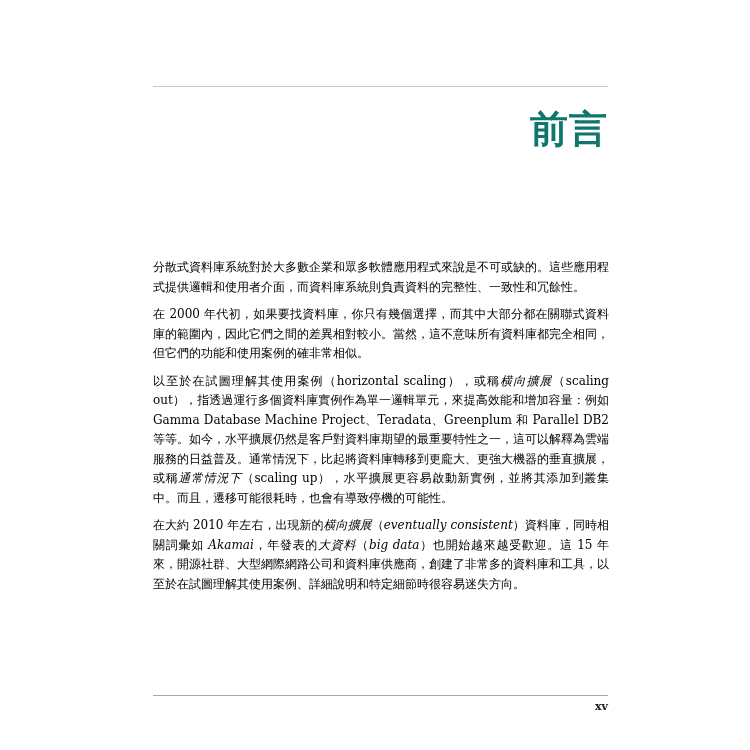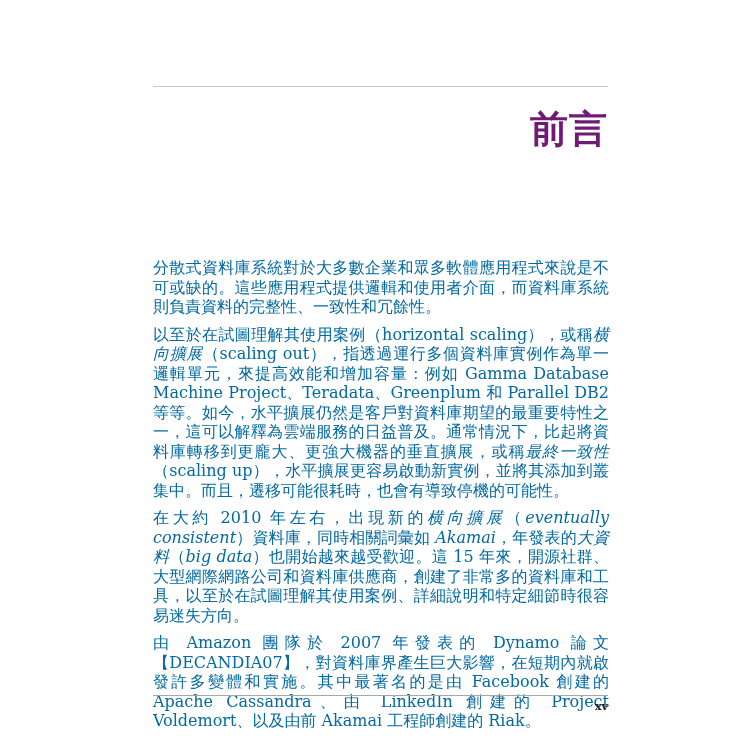--- a/index.html
+++ b/index.html
@@ -25,35 +25,35 @@
     }
     .chapter-title {
       position: absolute;
       right: 142px;
       top: 104px;
       margin: 0;
       font-family: "DejaVu Sans", "Liberation Sans", sans-serif;
       font-weight: bold;
       font-size: 38px;
       line-height: 50px;
-      color: #701a75;
+      color: #0f766e;
       letter-spacing: 1px;
     }
     .body-text {
       position: absolute;
       left: 153px;
       top: 258px;
       width: 456px;
     }
     .body-text p {
       margin: 0 0 8px 0;
-      font-size: 16px;
+      font-size: 12px;
       line-height: 19.5px;
       text-align: justify;
-      color: #0369a1;
+      color: #000000;
     }
     .body-text p em {
     }
     .bottom-rule {
       position: absolute;
       left: 153px;
       top: 695px;
       width: 455px;
       height: 0;
       border-top: 1.5px solid #a8a8a8;
@@ -70,20 +70,20 @@
   </style>
 </head>
 <body>
 
 <div class="top-rule"></div>
 
 <h1 class="chapter-title">前言</h1>
 
 <div class="body-text" id="body-text">
     <p><span>分散式資料庫系統對於大多數企業和眾多軟體應用程式來說是不可或缺的。這些應用程式提供邏輯和使用者介面，而資料庫系統則負責資料的完整性、一致性和冗餘性。</span></p>
-    <p><span>以至於在試圖理解其使用案例（horizontal scaling），或稱</span><em>横向擴展</em><span>（scaling out），指透過運行多個資料庫實例作為單一邏輯單元，來提高效能和增加容量：例如 Gamma Database Machine Project、Teradata、Greenplum 和 Parallel DB2 等等。如今，水平擴展仍然是客戶對資料庫期望的最重要特性之一，這可以解釋為雲端服務的日益普及。通常情況下，比起將資料庫轉移到更龐大、更強大機器的垂直擴展，或稱</span><em>最終一致性</em><span>（scaling up），水平擴展更容易啟動新實例，並將其添加到叢集中。而且，遷移可能很耗時，也會有導致停機的可能性。</span></p>
+    <p><span>在 2000 年代初，如果要找資料庫，你只有幾個選擇，而其中大部分都在關聯式資料庫的範圍內，因此它們之間的差異相對較小。當然，這不意味所有資料庫都完全相同，但它們的功能和使用案例的確非常相似。</span></p>
+    <p><span>以至於在試圖理解其使用案例（horizontal scaling），或稱</span><em>横向擴展</em><span>（scaling out），指透過運行多個資料庫實例作為單一邏輯單元，來提高效能和增加容量：例如 Gamma Database Machine Project、Teradata、Greenplum 和 Parallel DB2 等等。如今，水平擴展仍然是客戶對資料庫期望的最重要特性之一，這可以解釋為雲端服務的日益普及。通常情況下，比起將資料庫轉移到更龐大、更強大機器的垂直擴展，或稱</span><em>通常情況下</em><span>（scaling up），水平擴展更容易啟動新實例，並將其添加到叢集中。而且，遷移可能很耗時，也會有導致停機的可能性。</span></p>
     <p><span>在大約 2010 年左右，出現新的</span><em>横向擴展</em><span>（</span><em>eventually consistent</em><span>）資料庫，同時相關詞彙如 </span><em>Akamai</em><span>，年發表的</span><em>大資料</em><span>（</span><em>big data</em><span>）也開始越來越受歡迎。這 15 年來，開源社群、大型網際網路公司和資料庫供應商，創建了非常多的資料庫和工具，以至於在試圖理解其使用案例、詳細說明和特定細節時很容易迷失方向。</span></p>
-    <p><span>由 Amazon 團隊於 2007 年發表的 Dynamo 論文【DECANDIA07】，對資料庫界產生巨大影響，在短期內就啟發許多變體和實施。其中最著名的是由 Facebook 創建的 Apache Cassandra、由 LinkedIn 創建的 Project Voldemort、以及由前 Akamai 工程師創建的 Riak。</span></p>
   </div>
 
 <div class="bottom-rule"></div>
 
 <div class="page-number">xv</div>
 
 </body></html>

